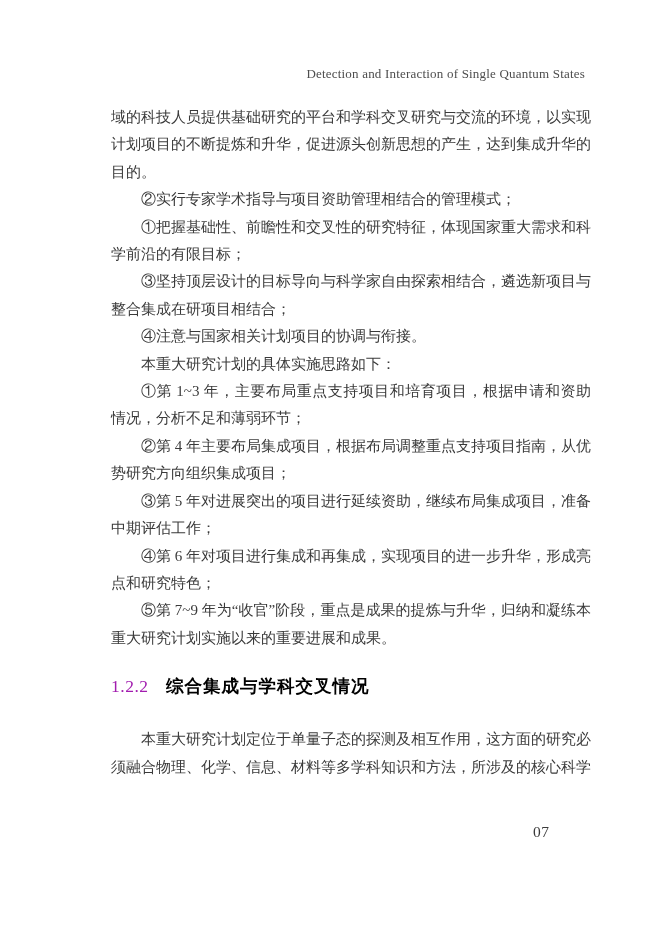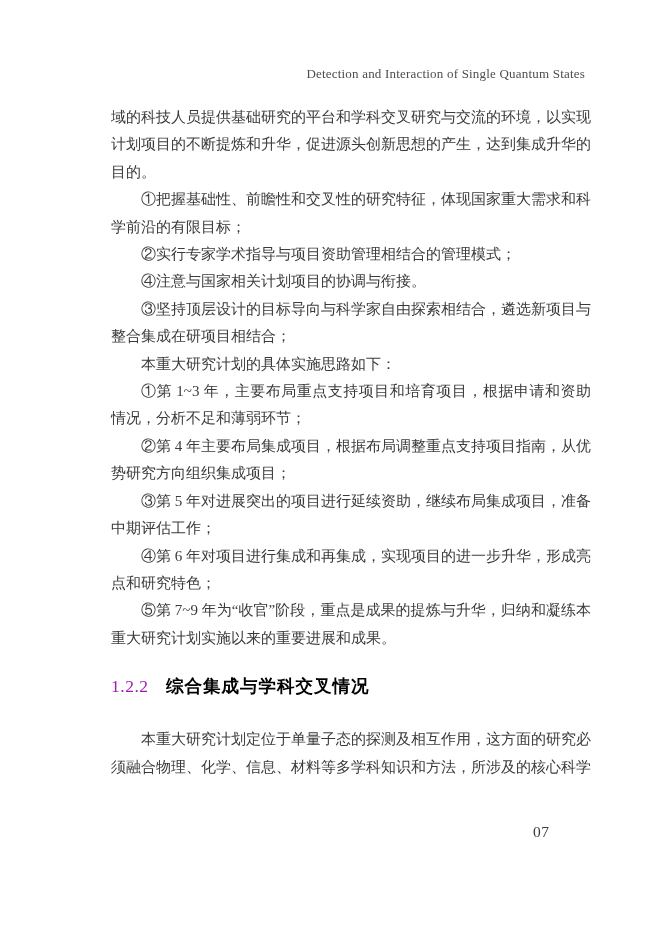--- a/index.html
+++ b/index.html
@@ -79,24 +79,24 @@
 </head>
 <body>
 
 <div class="page">
 
   <div class="running-head">Detection and Interaction of Single Quantum States</div>
 
   <div class="content">
 
     <p class="para no-indent">域的科技人员提供基础研究的平台和学科交叉研究与交流的环境，以实现计划项目的不断提炼和升华，促进源头创新思想的产生，达到集成升华的目的。</p>
+    <p class="para">②实行专家学术指导与项目资助管理相结合的管理模式；</p>
     <p class="para">①把握基础性、前瞻性和交叉性的研究特征，体现国家重大需求和科学前沿的有限目标；</p>
-    <p class="para">②实行专家学术指导与项目资助管理相结合的管理模式；</p>
+    <p class="para">③坚持顶层设计的目标导向与科学家自由探索相结合，遴选新项目与整合集成在研项目相结合；</p>
     <p class="para">④注意与国家相关计划项目的协调与衔接。</p>
-    <p class="para">③坚持顶层设计的目标导向与科学家自由探索相结合，遴选新项目与整合集成在研项目相结合；</p>
     <p class="para">本重大研究计划的具体实施思路如下：</p>
     <p class="para">①第 1~3 年，主要布局重点支持项目和培育项目，根据申请和资助情况，分析不足和薄弱环节；</p>
     <p class="para">②第 4 年主要布局集成项目，根据布局调整重点支持项目指南，从优势研究方向组织集成项目；</p>
     <p class="para">③第 5 年对进展突出的项目进行延续资助，继续布局集成项目，准备中期评估工作；</p>
     <p class="para">④第 6 年对项目进行集成和再集成，实现项目的进一步升华，形成亮点和研究特色；</p>
     <p class="para">⑤第 7~9 年为“收官”阶段，重点是成果的提炼与升华，归纳和凝练本重大研究计划实施以来的重要进展和成果。</p>
 
     <h2 class="section-heading">
       <span class="section-number">1.2.2</span>
       <span class="section-title">综合集成与学科交叉情况</span>

